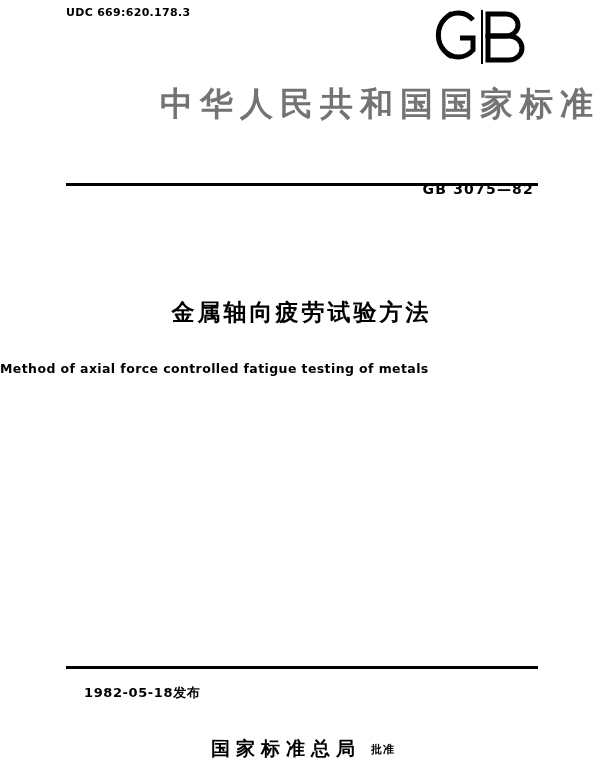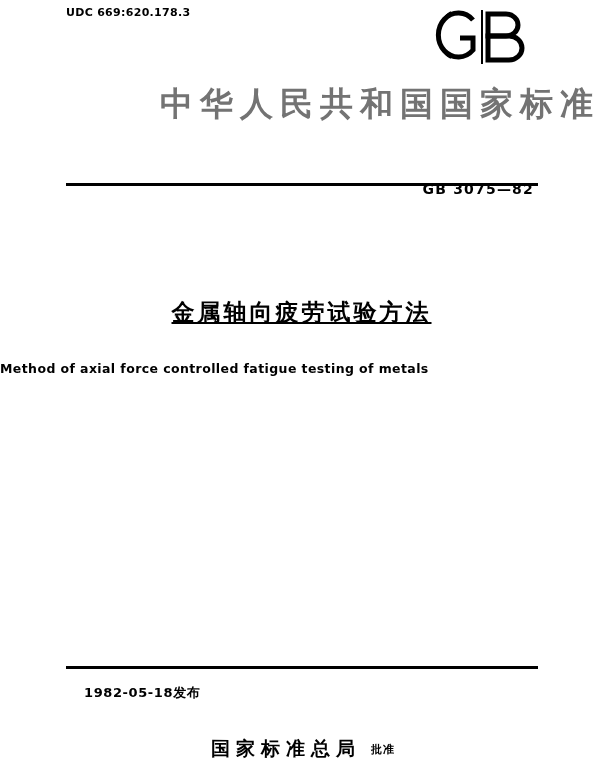--- a/index.html
+++ b/index.html
@@ -83,21 +83,20 @@
     position: absolute;
     left: 0;
     right: 0;
     top: 297px;
     text-align: center;
     font-family: "DejaVu Sans", sans-serif;
     font-size: 23px;
     font-weight: 700;
     letter-spacing: 3px;
     text-indent: 3px;
-    text-decoration: underline;
   }
   .doc-title-en {
     position: absolute;
     left: 0;
     right: 0;
     top: 361px;
     text-align: left;
     font-family: "DejaVu Sans", sans-serif;
     font-size: 12.5px;
     font-weight: 700;

